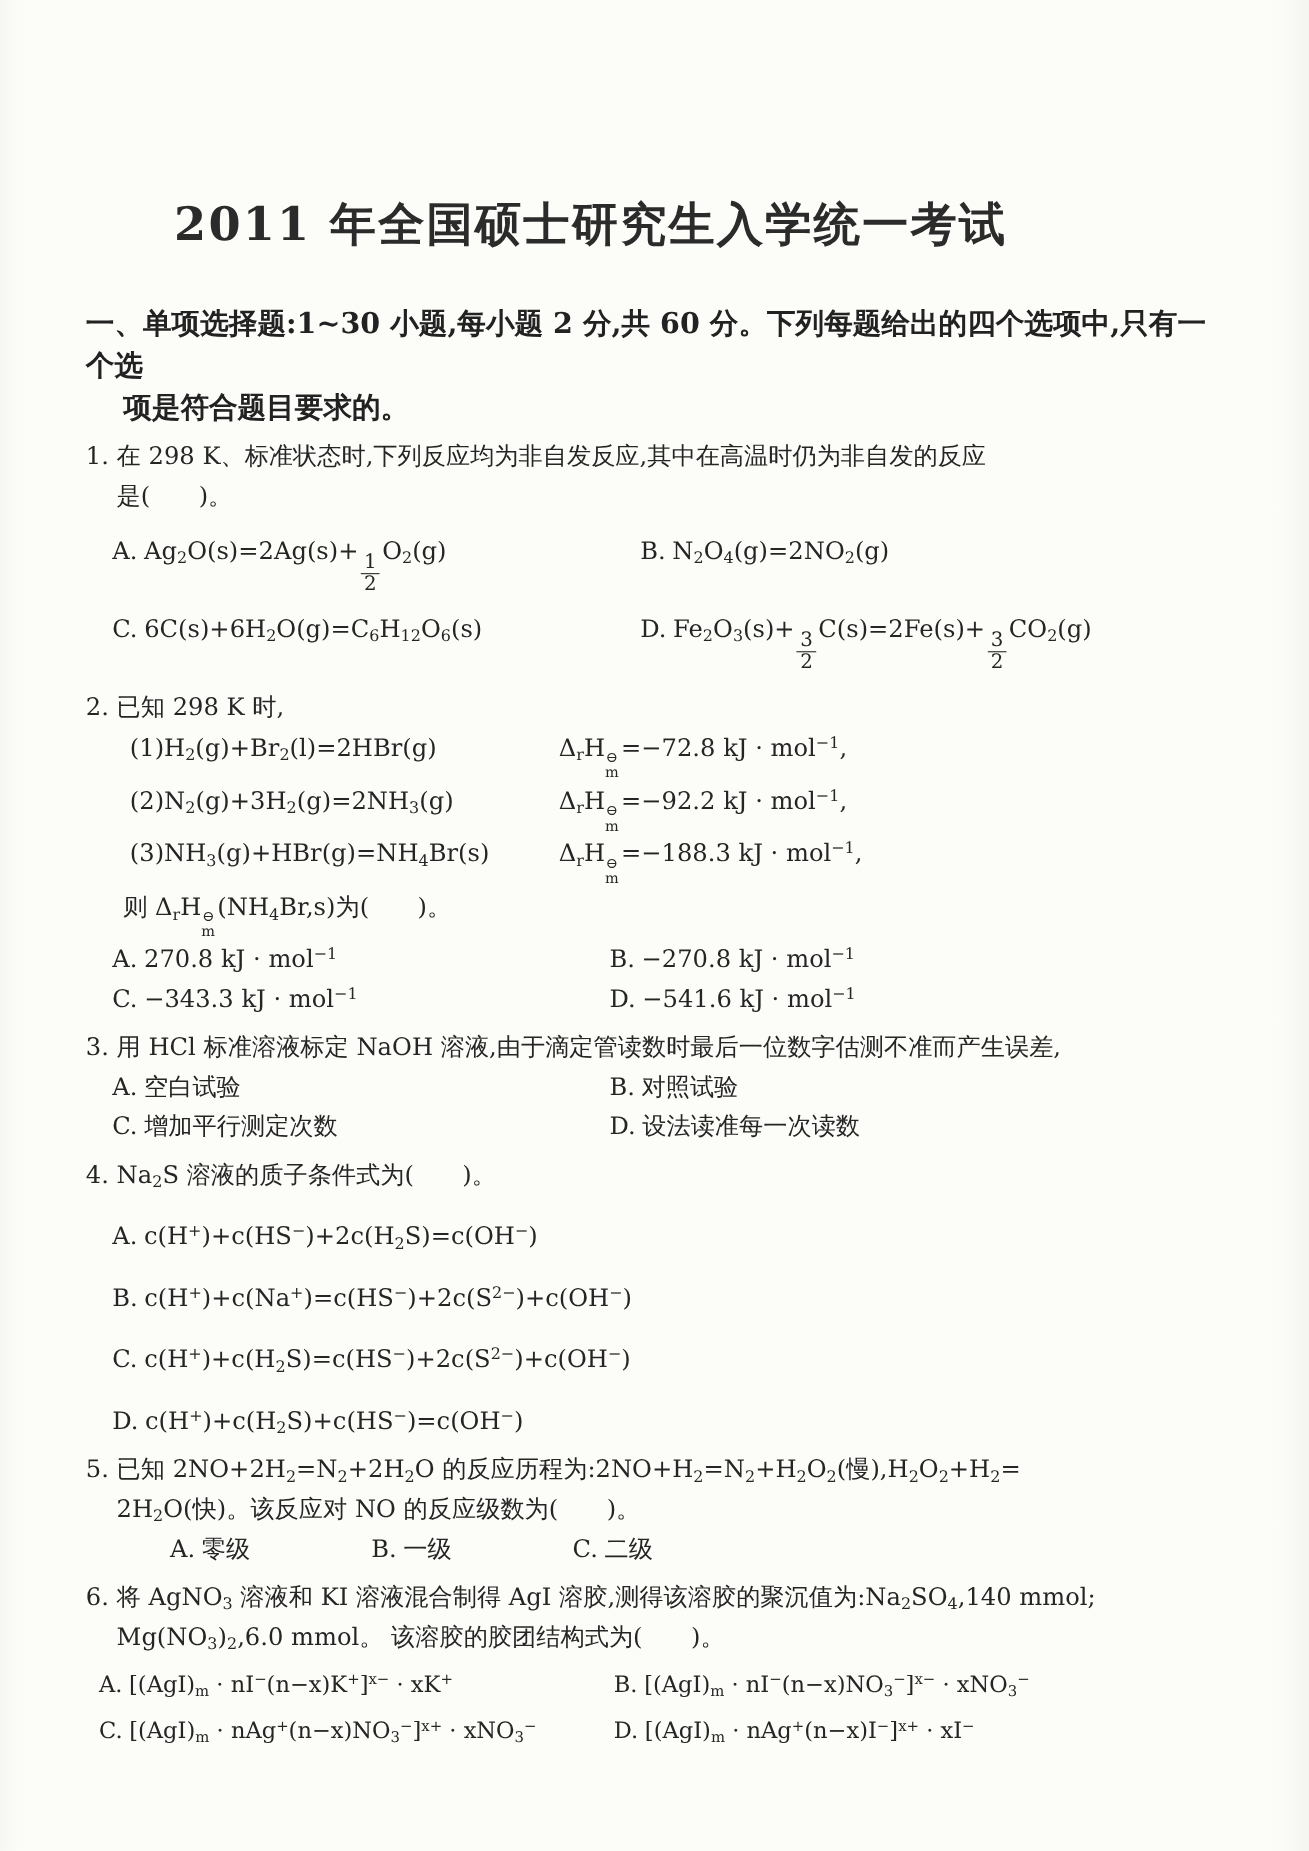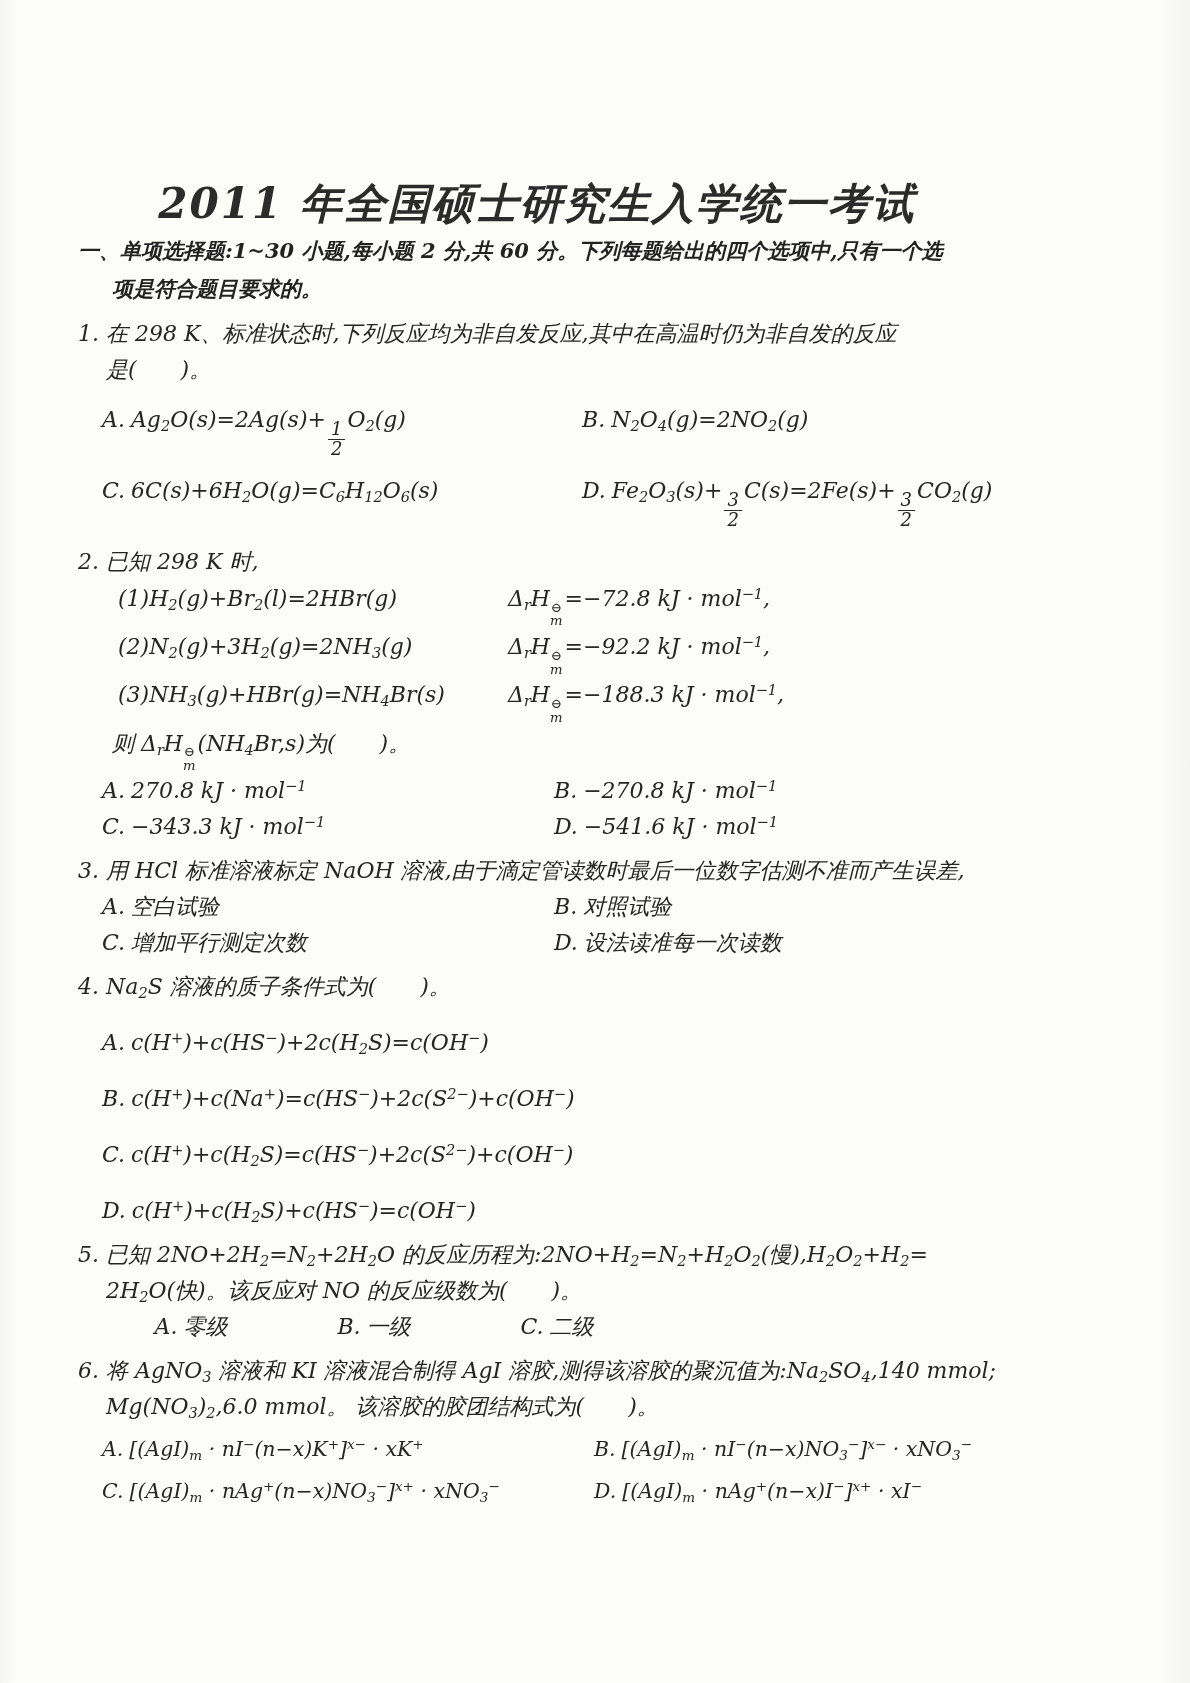--- a/index.html
+++ b/index.html
@@ -6,48 +6,47 @@
   .page {
     position:relative;
     width:1190px; height:1683px;
     margin:0 auto;
     background:#fcfcf9;
     background-image: linear-gradient(90deg, rgba(0,0,0,0.025) 0, rgba(0,0,0,0) 18px, rgba(0,0,0,0) 1160px, rgba(0,0,0,0.03) 1190px);
     color:#252525;
     font-family:"DejaVu Serif","Liberation Serif",serif;
     overflow:hidden;
     box-sizing:border-box;
-    font-style:italic;
   }
   .content { padding:176px 78px 0 78px; box-sizing:border-box; }
 
   
   .title { text-align:center; padding-right:116px; font-weight:bold; letter-spacing:2px; }
   .title .t-line { font-size:42px; line-height:56px; color:#2b2b2b; }
 
   
-  .section-head { font-weight:bold; font-size:21px; line-height:38px; color:#222; }
+  .section-head { margin-top:44px; font-weight:bold; font-size:26px; line-height:38px; color:#222; }
   .section-head .sh2 { padding-left:34px; }
 
   
   .q { margin-top:8px; font-size:22px; line-height:36px; }
   .qline1 { display:flex; }
   .qno { flex:0 0 auto; width:28px; font-family:"DejaVu Serif","Liberation Serif",serif; }
   .qstem { flex:1 1 auto; }
   .qcont { padding-left:28px; }
 
   
   .opts { padding-left:24px; }
   .opts .orow { display:grid; grid-template-columns:452px 1fr; }
   .opts.tall .orow { margin:14px 0;gap:28px; }
   .opt { white-space:nowrap; }
   .olabel { margin-right:6px; }
   .opts.onecol .opt { display:block;margin-top:20px; }
   .opts.fourcol { display:grid; grid-template-columns:186px 180px 186px 1fr; padding-left:20px;text-align:center; }
-  .opts.q6grid .orow { grid-template-columns:468px 1fr; margin:6px 12px;gap:24px; }
+  .opts.q6grid .orow { grid-template-columns:468px 1fr; margin:6px 0; }
   .opts.q6grid { padding-left:12px; font-size:20.5px; }
 
   
   .rxs { padding-left:40px; }
   .rx-row { display:grid; grid-template-columns:390px 1fr; line-height:38px; }
   .rx-last { padding-left:34px; line-height:38px; }
 
   
   sub { font-size:0.66em; vertical-align:-0.28em; line-height:0; }
   sup { font-size:0.66em; vertical-align:0.5em; line-height:0; }

